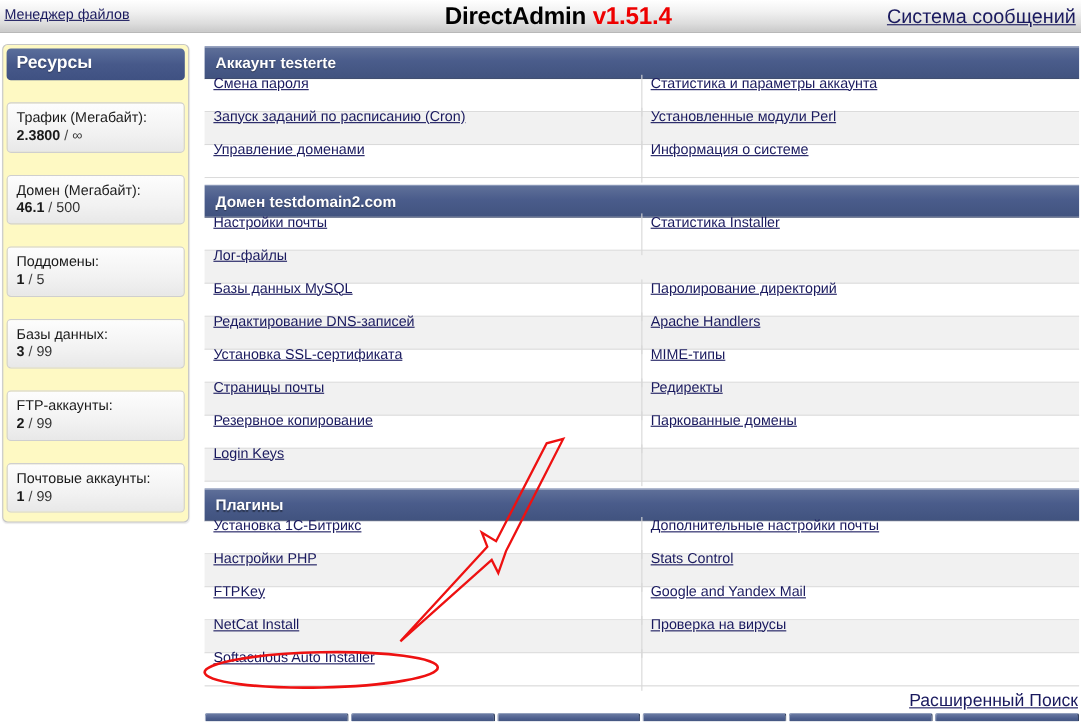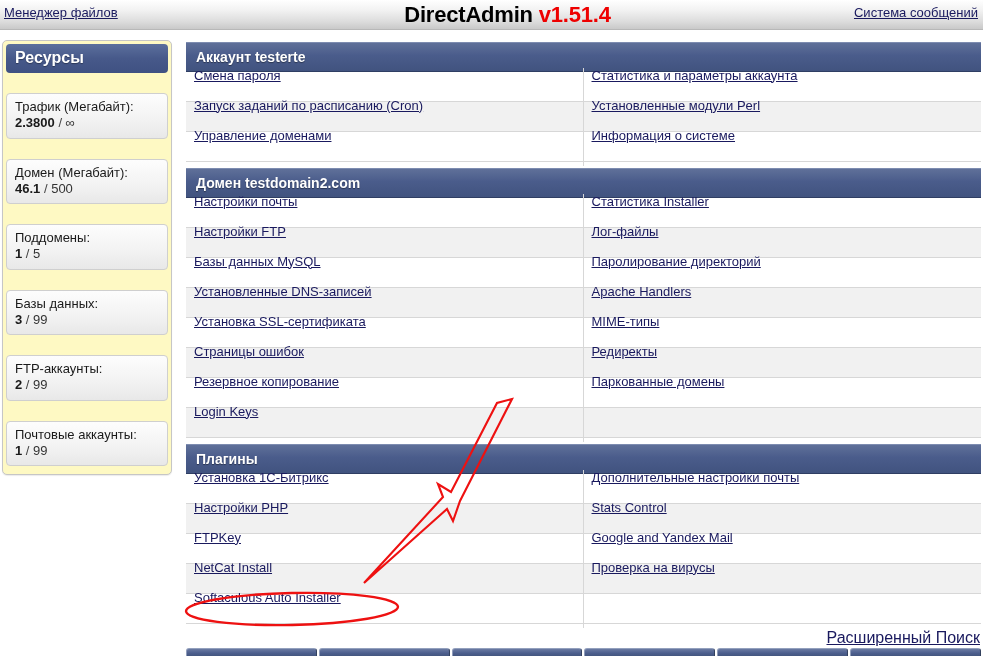--- a/index.html
+++ b/index.html
@@ -28,21 +28,21 @@
     box-sizing: border-box;
   }
   .topbar-left {
     position: absolute;
     left: 4px; top: 5px;
     font-size: 13px;
   }
   .topbar-right {
     position: absolute;
     right: 5px; top: 5px;
-    font-size: 13px;
+    font-size: 18px;
   }
   .topbar a, .tlink {
     color: #19195e;
     text-decoration: underline;
     cursor: pointer;
     text-align: center;
   }
   .topbar-title {
     position: absolute;
     left: 16px; top: 2px;
@@ -238,54 +238,51 @@
     <div class="sec-head">Домен testdomain2.com</div>
     <div class="row alt">
       <div class="cell left">
         <a>Настройки почты</a>
       </div>
       <div class="cell right">
         <a>Статистика Installer</a>
       </div>
     </div>
     <div class="row alt2">
-      <div class="cell left">
-        <a>Настройки FTP</a>
-      </div>
       <div class="cell right">
         <a>Лог-файлы</a>
       </div>
     </div>
     <div class="row alt">
       <div class="cell left">
         <a>Базы данных MySQL</a>
       </div>
       <div class="cell right">
         <a>Паролирование директорий</a>
       </div>
     </div>
     <div class="row alt2">
       <div class="cell left">
-        <a>Установленные DNS-записей</a>
+        <a>Редактирование DNS-записей</a>
       </div>
       <div class="cell right">
         <a>Apache Handlers</a>
       </div>
     </div>
     <div class="row alt">
       <div class="cell left">
         <a>Установка SSL-сертификата</a>
       </div>
       <div class="cell right">
         <a>MIME-типы</a>
       </div>
     </div>
     <div class="row alt2">
       <div class="cell left">
-        <a>Страницы ошибок</a>
+        <a>Страницы почты</a>
       </div>
       <div class="cell right">
         <a>Редиректы</a>
       </div>
     </div>
     <div class="row alt">
       <div class="cell left">
         <a>Резервное копирование</a>
       </div>
       <div class="cell right">

